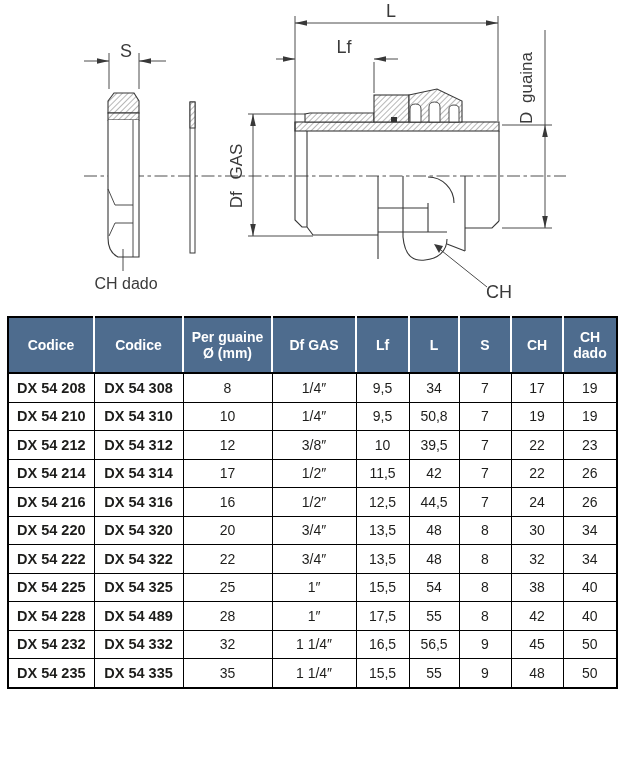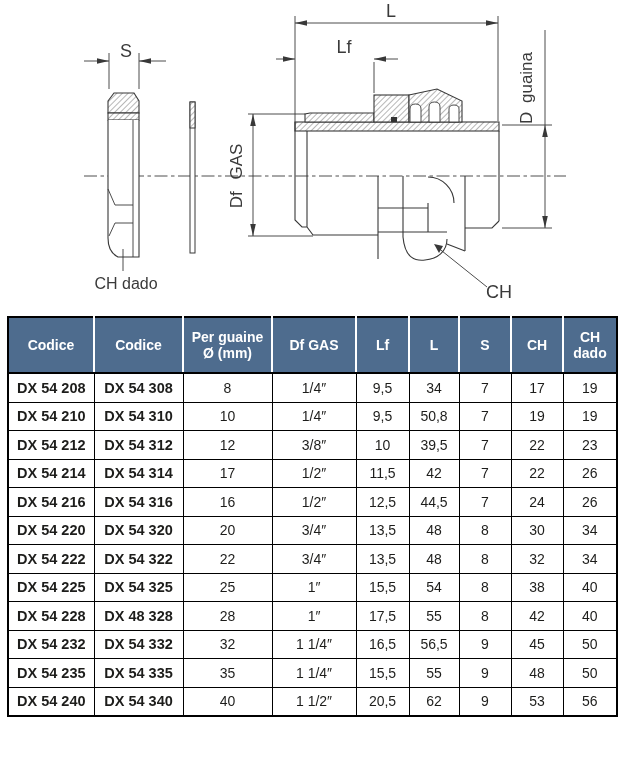--- a/index.html
+++ b/index.html
@@ -240,21 +240,21 @@
           <td>25</td>
           <td>1″</td>
           <td>15,5</td>
           <td>54</td>
           <td>8</td>
           <td>38</td>
           <td>40</td>
         </tr>
         <tr>
           <td class="code">DX 54 228</td>
-          <td class="code">DX 48 328</td>
+          <td class="code">DX 54 489</td>
           <td>28</td>
           <td>1″</td>
           <td>17,5</td>
           <td>55</td>
           <td>8</td>
           <td>42</td>
           <td>40</td>
         </tr>
         <tr>
           <td class="code">DX 54 232</td>
@@ -271,27 +271,16 @@
           <td class="code">DX 54 235</td>
           <td class="code">DX 54 335</td>
           <td>35</td>
           <td>1 1/4″</td>
           <td>15,5</td>
           <td>55</td>
           <td>9</td>
           <td>48</td>
           <td>50</td>
         </tr>
-        <tr>
-          <td class="code">DX 54 240</td>
-          <td class="code">DX 54 340</td>
-          <td>40</td>
-          <td>1 1/2″</td>
-          <td>20,5</td>
-          <td>62</td>
-          <td>9</td>
-          <td>53</td>
-          <td>56</td>
-        </tr>
       </tbody>
   </table>
 
 </div>
 
 </body></html>

